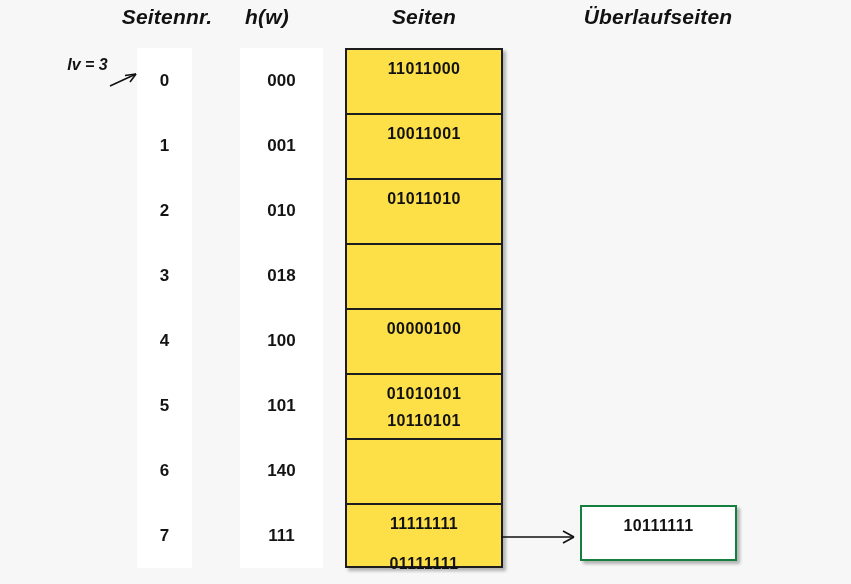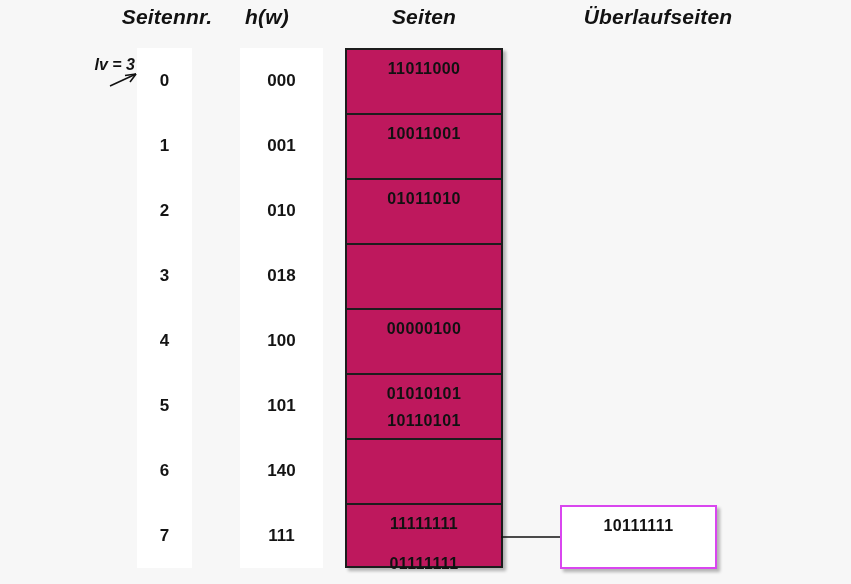--- a/index.html
+++ b/index.html
@@ -46,21 +46,21 @@
   }
   #band-seitennr { left: 137px; width: 55px; }
   #band-hw       { left: 240px; width: 83px; }
 
   
   #params {
     position: absolute;
     left: 40px;
     top: 52px;
     width: 95px;
-    text-align: right;
+    text-align: center;
     font-size: 16px;
     font-style: italic;
     font-weight: 700;
     line-height: 25px;
     color: #111111;
     white-space: nowrap;
   }
   #params .prow { display: block; }
 
   #param-arrow {
@@ -92,21 +92,21 @@
 
   
   #pages {
     position: absolute;
     left: 345px;
     top: 48px;
     width: 158px;
     height: 520px;
     border: 2px solid #1d1d1d;
     box-sizing: border-box;
-    background: #be185d;
+    background: #fde047;
     box-shadow: 3px 3px 3px rgba(0,0,0,0.28);
   }
   .page-row {
     position: relative;
     height: 65px;
     box-sizing: border-box;
     border-bottom: 2px solid #1d1d1d;
     display: flex;
     flex-direction: column;
     align-items: center;
@@ -118,26 +118,26 @@
     font-size: 16px;
     font-weight: 600;
     letter-spacing: 0.4px;
     line-height: 27px;
     color: #111111;
   }
 
   
   #overflow-page {
     position: absolute;
-    left: 560px;
+    left: 580px;
     top: 505px;
     width: 157px;
-    height: 64px;
+    height: 56px;
     box-sizing: border-box;
-    border: 2px solid #d946ef;
+    border: 2px solid #15803d;
     background: #ffffff;
     box-shadow: 3px 3px 3px rgba(0,0,0,0.28);
     display: flex;
     align-items: flex-start;
     justify-content: center;
     padding-top: 5px;
   }
   #overflow-page .page-entry { letter-spacing: 0.4px; }
 
   

